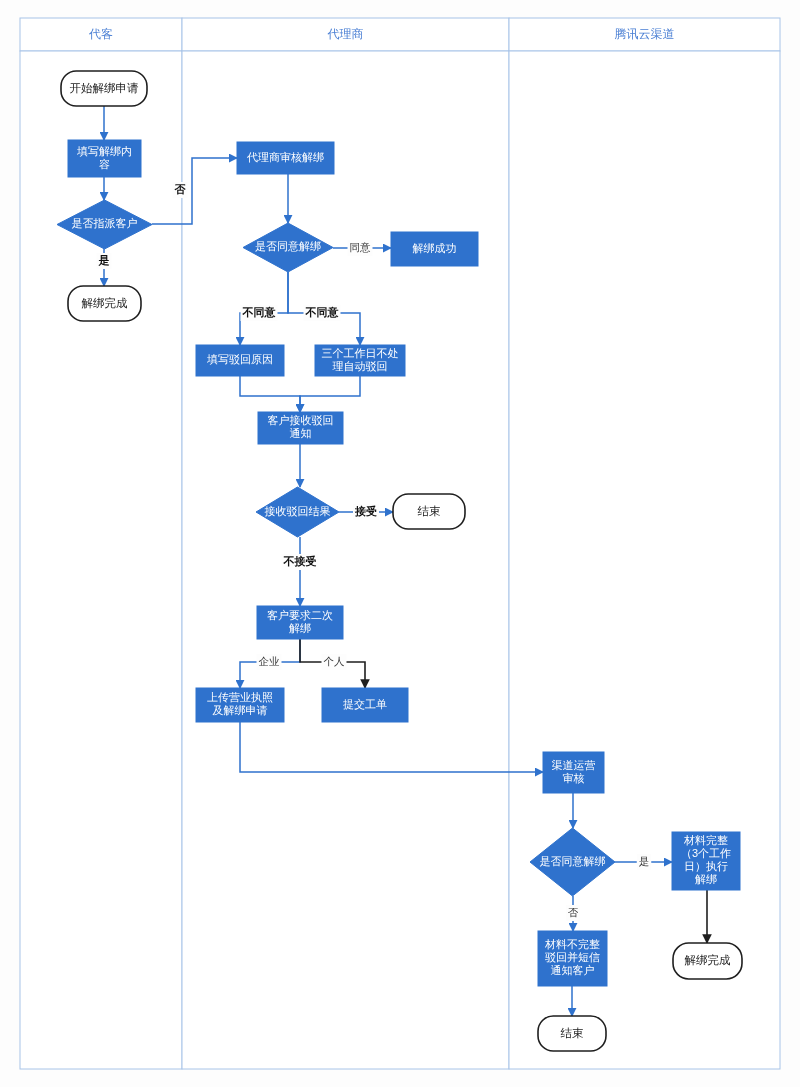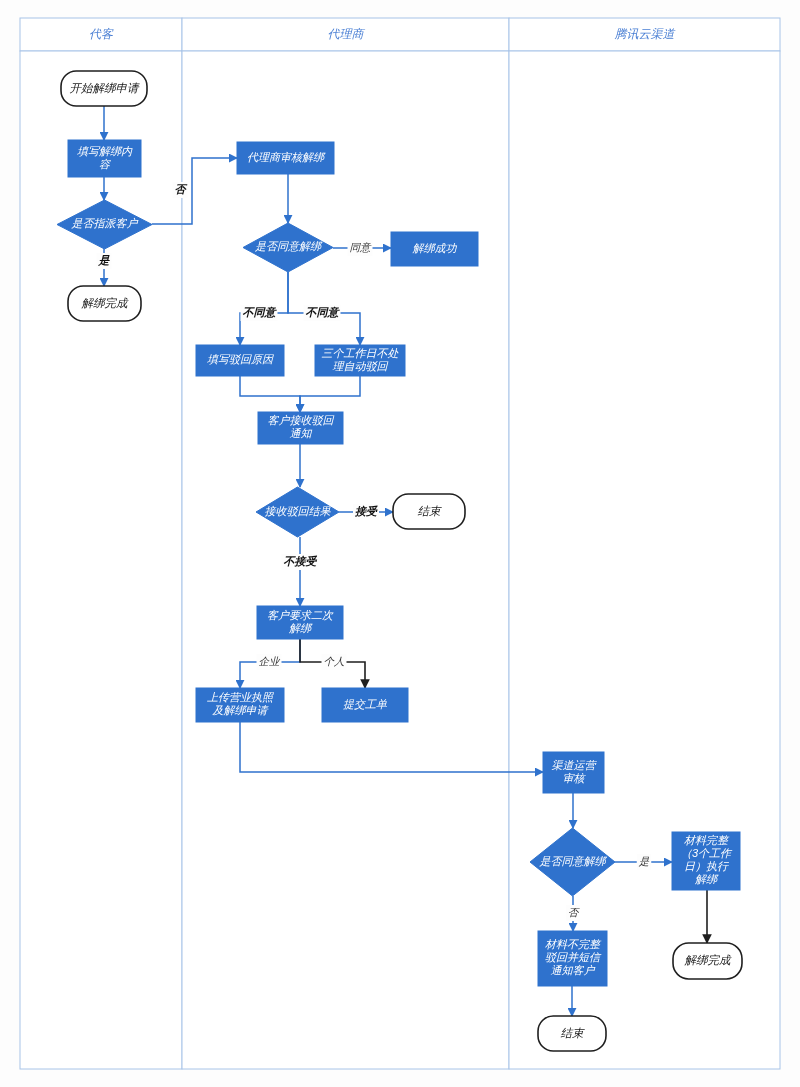--- a/index.html
+++ b/index.html
@@ -1,17 +1,17 @@
 <!DOCTYPE html>
 <html><head>
 <meta charset="utf-8">
 <style>
   html,body{margin:0;padding:0;background:#ffffff;}
   body{font-family:"Liberation Sans","DejaVu Sans",sans-serif;}
-  #page{position:relative;width:800px;height:1087px;background:#fdfdfd;overflow:hidden;font-style:italic;}
+  #page{position:relative;width:800px;height:1087px;background:#fdfdfd;overflow:hidden;}
   #flow{position:absolute;left:0;top:0;width:800px;height:1087px;}
   .lane-head-text{font-size:12px;fill:#4a7fd4;}
   .node-label{font-size:11px;fill:#ffffff;text-anchor:middle;dominant-baseline:middle;}
   .node-label-dark{font-size:11.5px;fill:#1a1a1a;text-anchor:middle;dominant-baseline:middle;}
   .edge-label{font-size:10.5px;fill:#333333;text-anchor:middle;dominant-baseline:middle;}
   .edge-label-bold{font-size:11px;fill:#111111;font-weight:bold;text-anchor:middle;dominant-baseline:middle;}
 </style>
 </head>
 <body>
 

